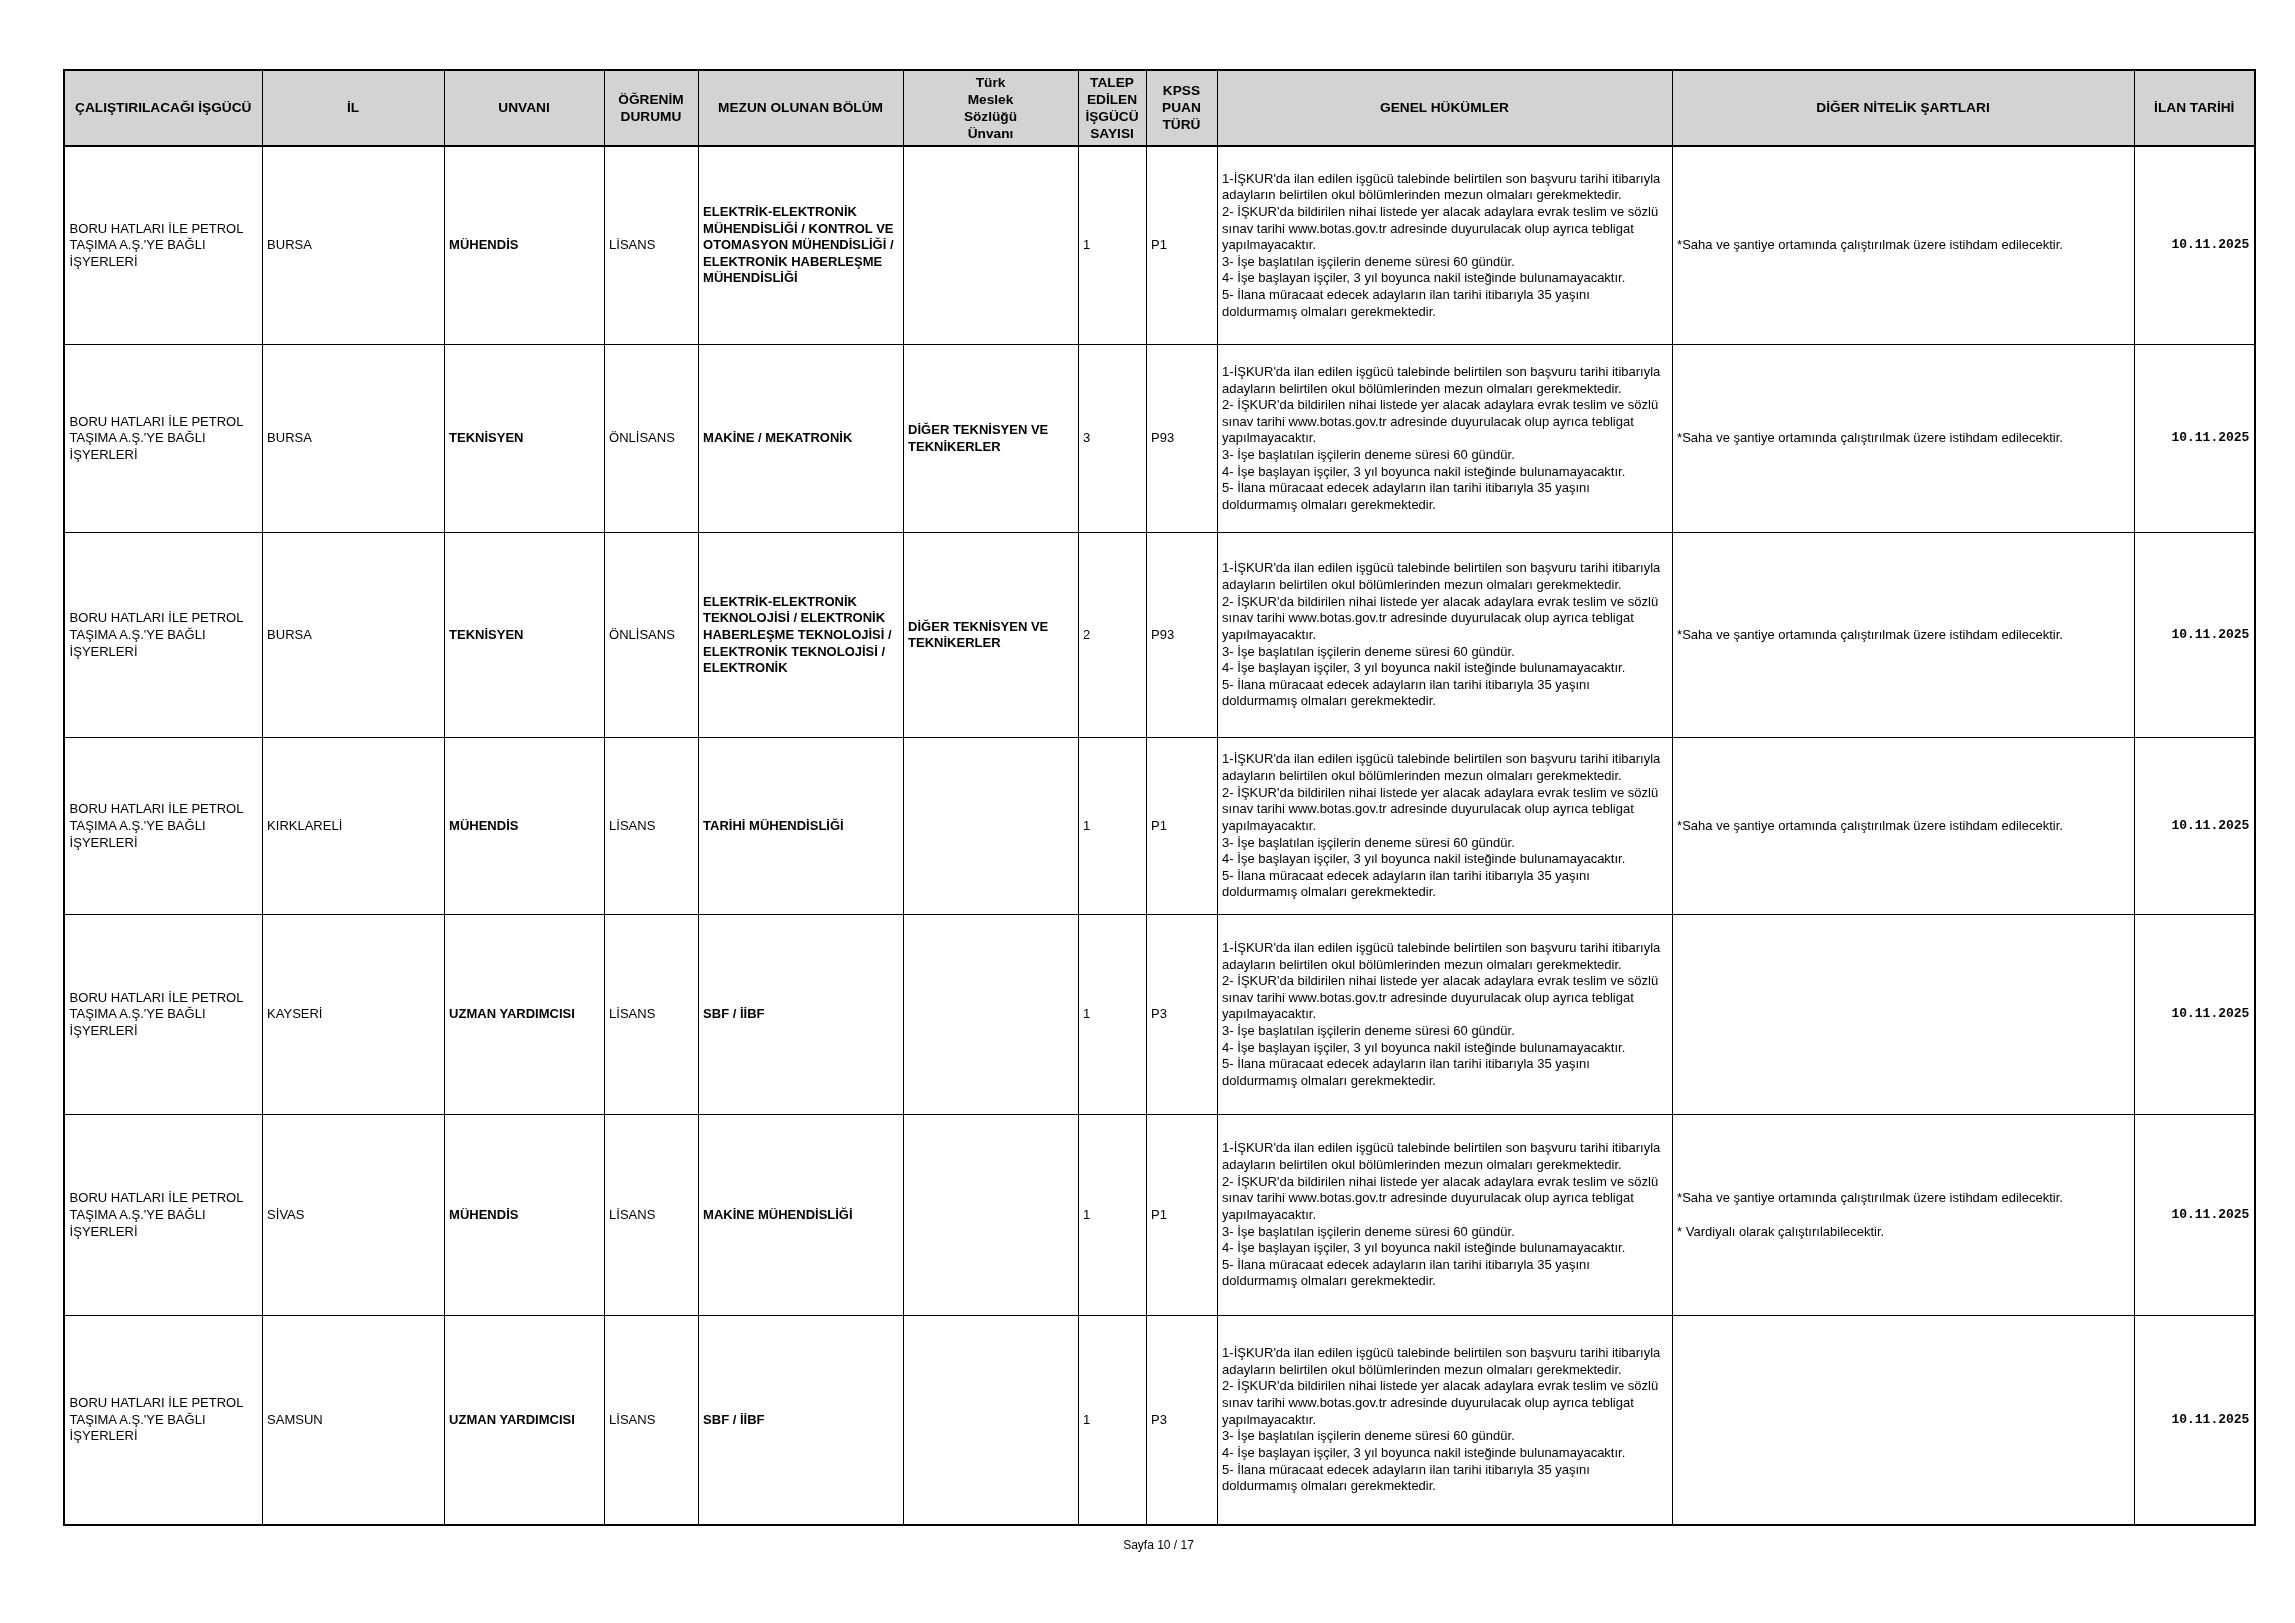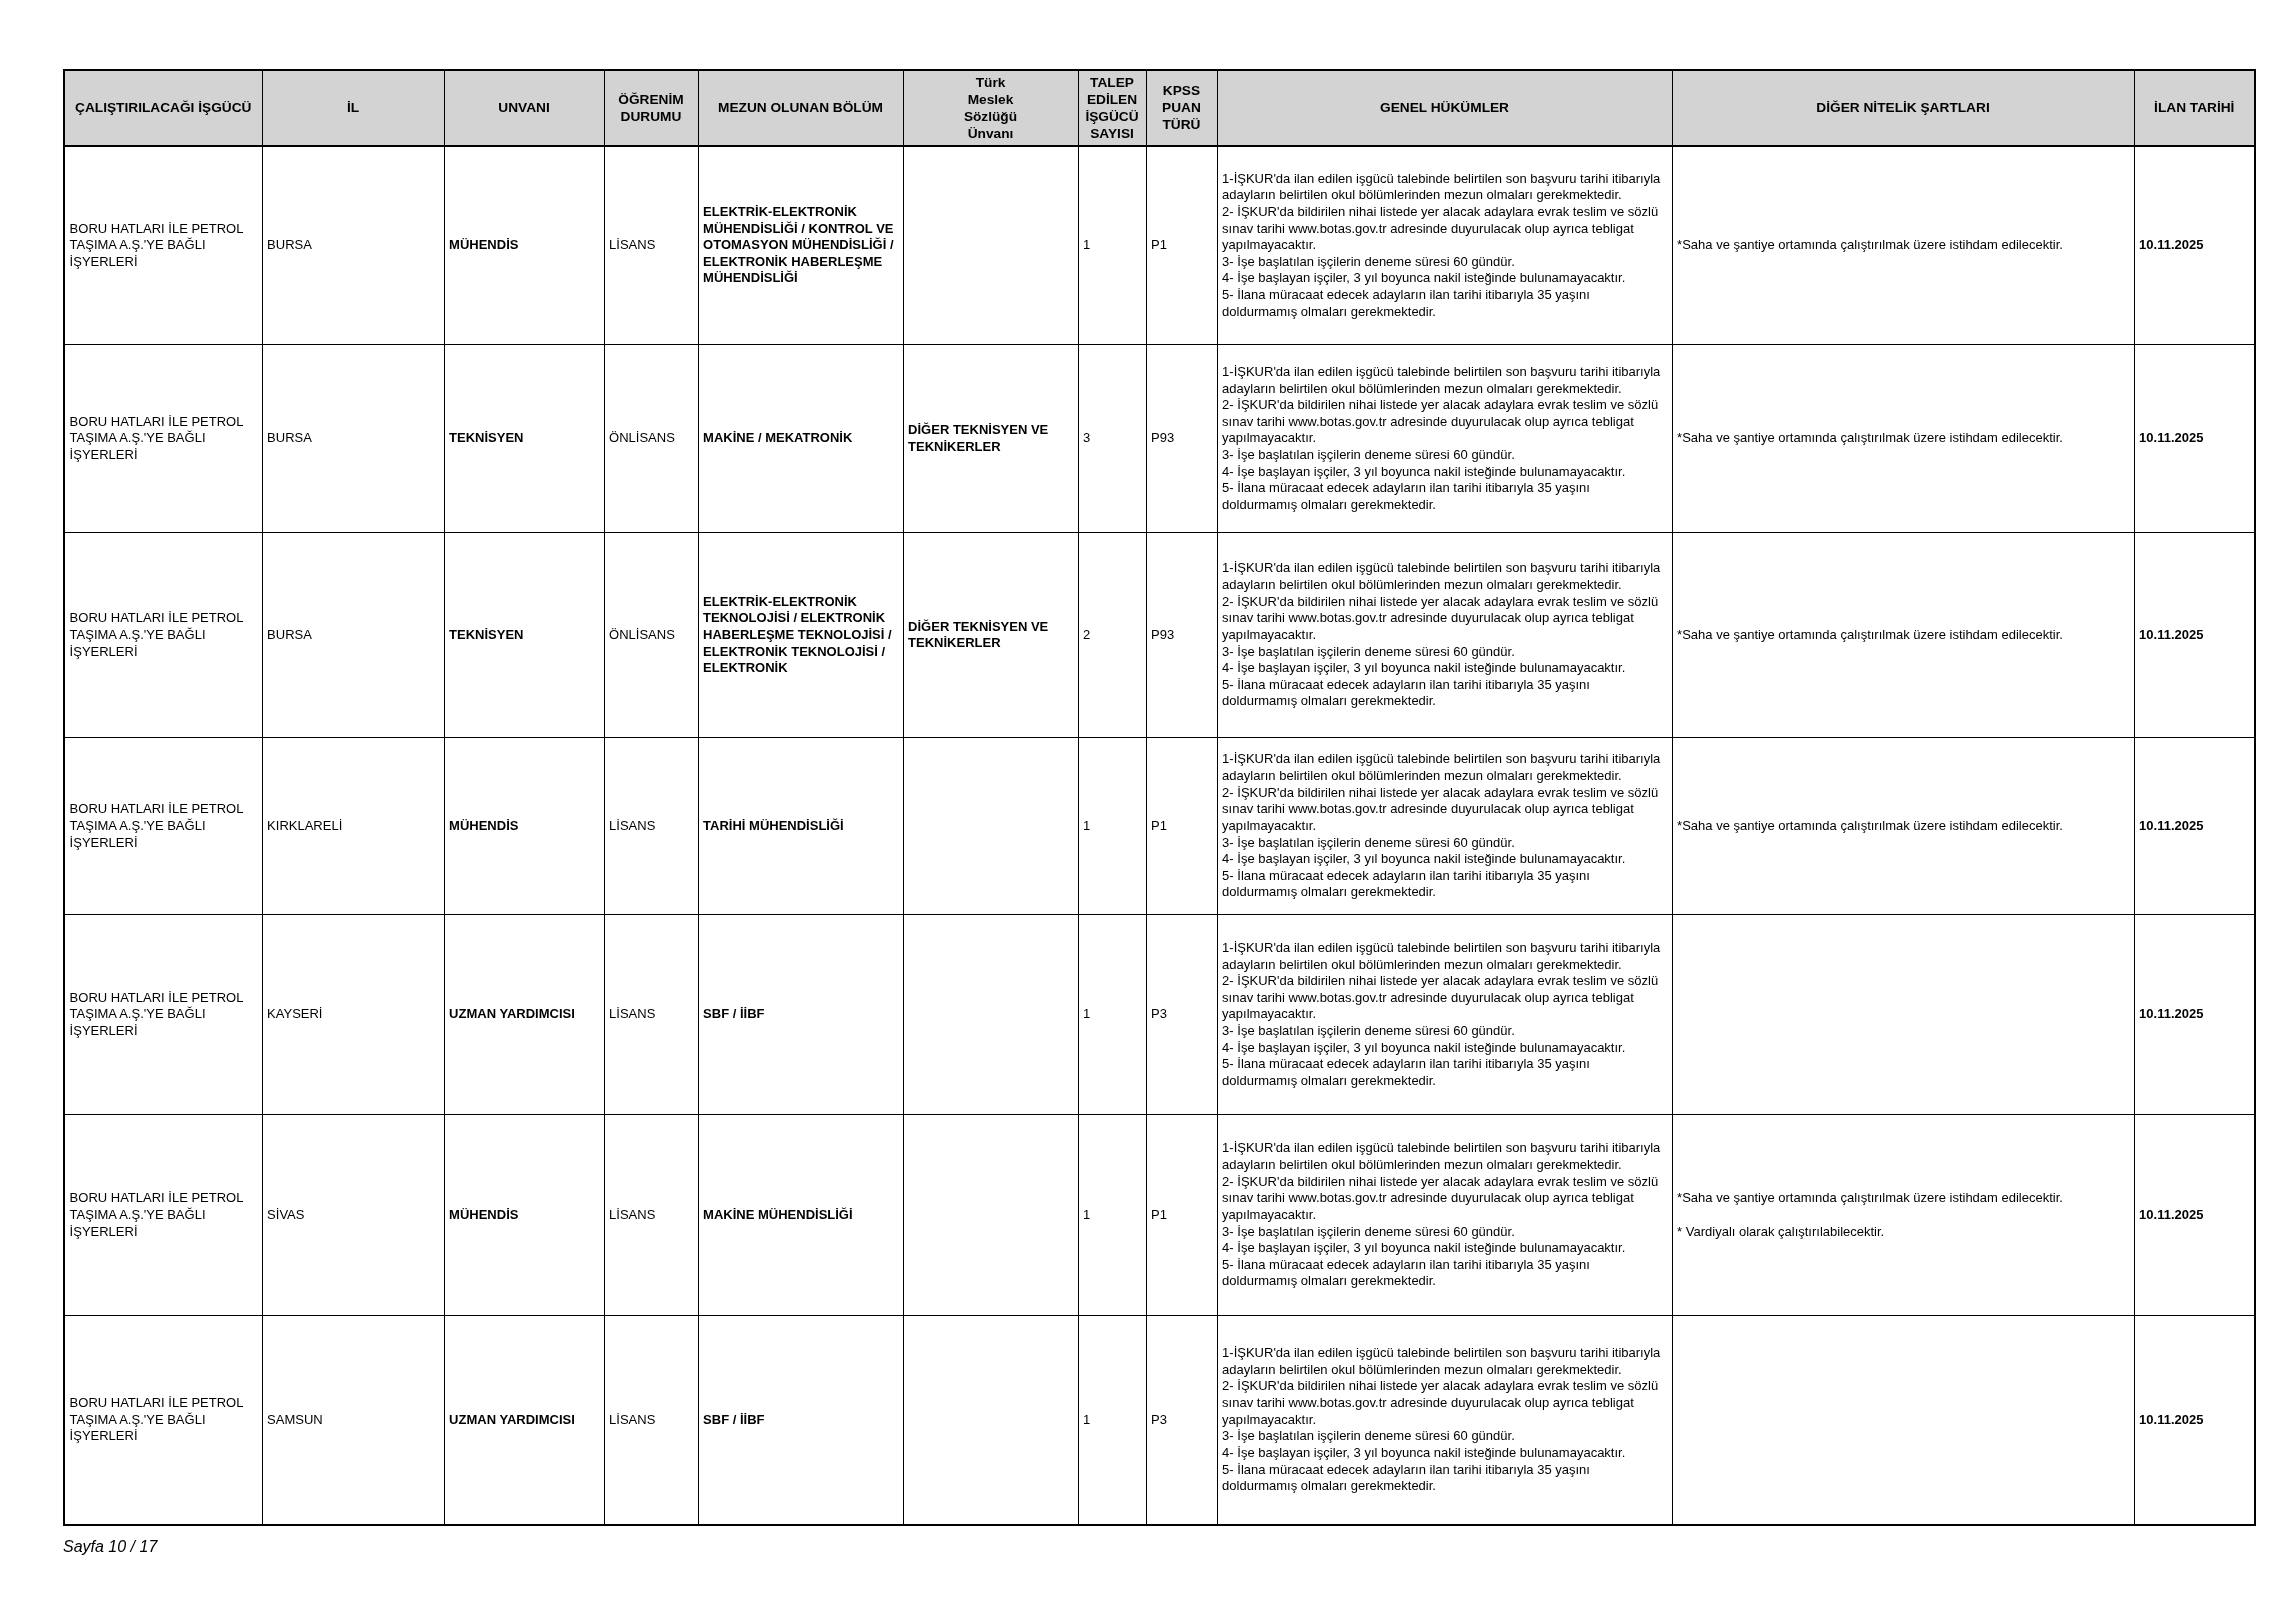--- a/index.html
+++ b/index.html
@@ -53,29 +53,30 @@
     padding: 3.9px 3.3px;
   }
   td.diger {
     font-size: 12.8px;
     white-space: pre-line;
     padding: 3.9px 3.9px;
     margin-left: 12px;
   }
   td.ilan {
     font-weight: bold;
-    text-align: left;
+    text-align: right;
+    font-family: Liberation Mono, monospace;
   }
   .footer {
     position: absolute;
     left: 63px;
     top: 1538px;
     width: 2191px;
-    font-size: 16px;
-    font-style: italic;
+    text-align: center;
+    font-size: 12px;
   }
 </style>
 </head>
 <body>
 
 <div class="page">
 
   <table class="jobs">
     <colgroup>
       <col style="width:198px">

